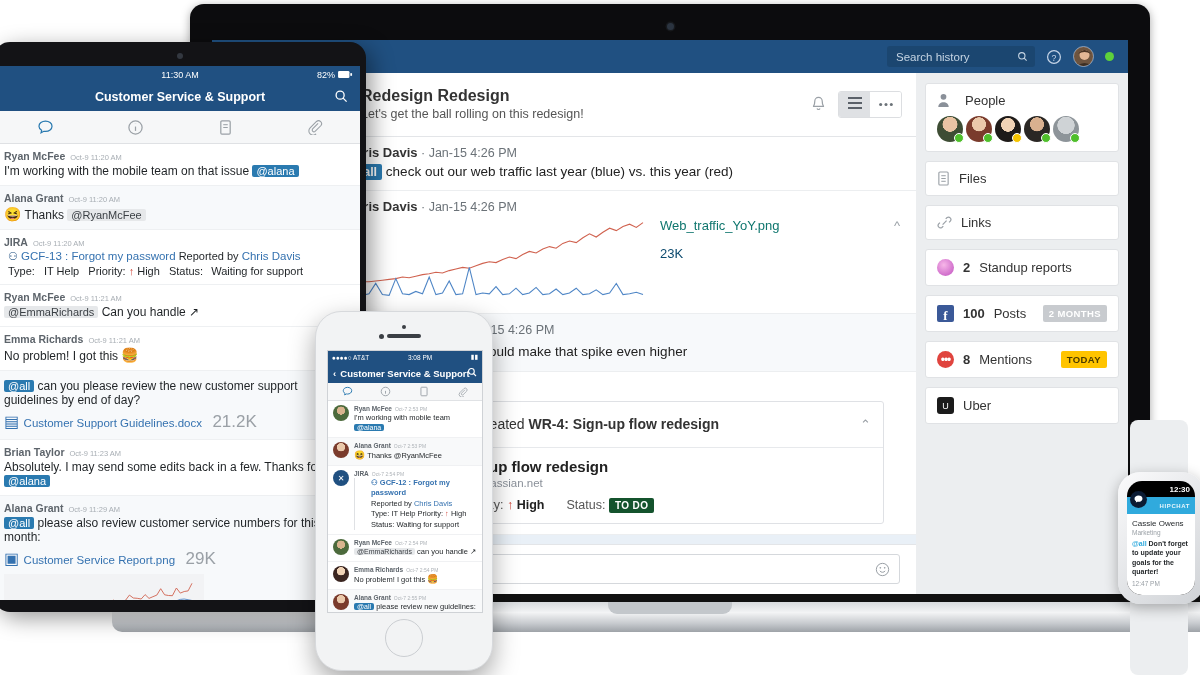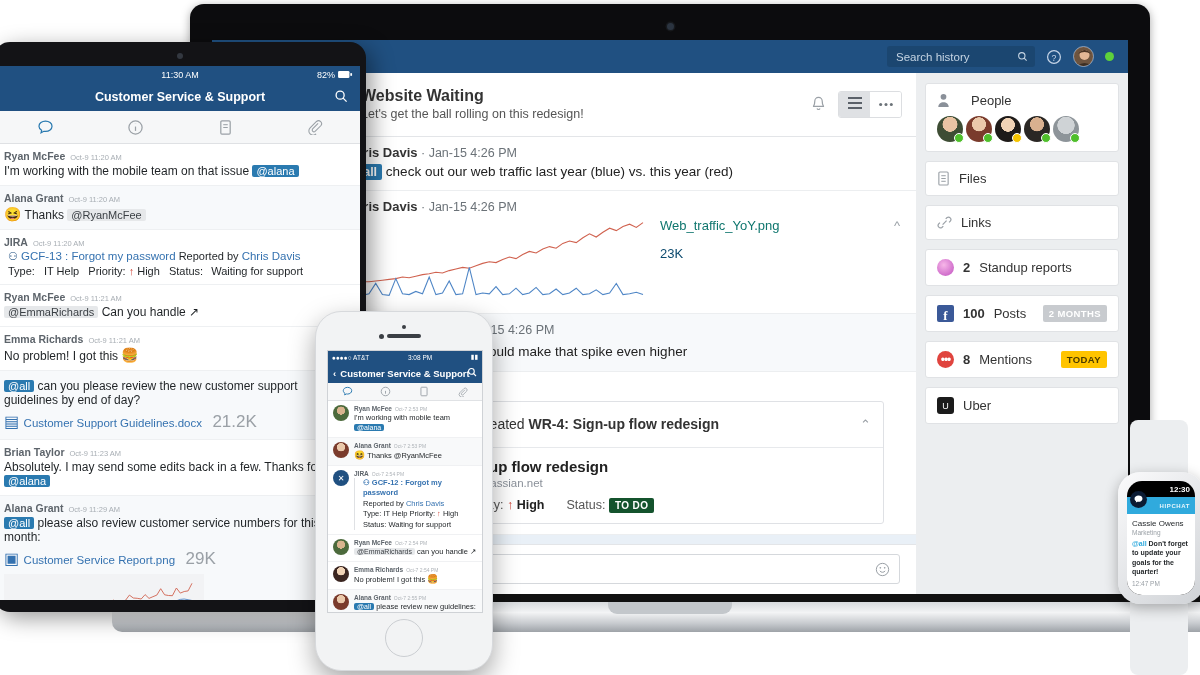--- a/index.html
+++ b/index.html
@@ -127,21 +127,21 @@
   
   .composer { border-top:1px solid #e3e5e8; padding:9px 16px 12px 18px; }
   .comp-in { height:30px; border:1px solid #d5d8dc; border-radius:3px; background:#fff;
      display:flex; align-items:center; justify-content:flex-end; padding-right:9px; }
 
   
   .rpanel { width:212px; flex:none; background:#eceef0; padding:10px 9px; }
   .card { background:#fff; border:1px solid #e0e2e5; border-radius:3px; margin-bottom:9px;
      padding:9px 11px; display:flex; align-items:center; gap:9px; font-size:13px; color:#333; }
   .card.people { display:block; }
-  .card-row { display:flex; align-items:center; gap:21px; }
+  .card-row { display:flex; align-items:center; gap:15px; }
   .avarow { display:flex; gap:3px; margin-top:8px; }
   .pav { width:26px; height:26px; border-radius:50%; position:relative; }
   .pav i { position:absolute; right:-1px; bottom:-1px; width:10px; height:10px;
      border-radius:50%; border:1.5px solid #fff; }
   .tag { margin-left:auto; font-size:9.5px; font-weight:bold; padding:3px 6px;
      border-radius:2px; letter-spacing:.4px; }
   .tag.grey { background:#c8cbcf; color:#fff; }
   .tag.yellow { background:#ffc400; color:#4a3a00; }
   .fb { width:17px; height:17px; background:#3b5998; color:#fff; font-weight:bold;
      font-size:13px; display:flex; align-items:flex-end; justify-content:center;
@@ -204,21 +204,21 @@
      font-size:9px; }
   .ph-tab.on { color:#2a7ab0; }
   .ph-msg { display:flex; gap:5px; padding:4px 5px; border-bottom:1px solid #f0f1f3; }
   .ph-msg.alt { background:#f8f9fa; }
   .ph-ava { width:16px; height:16px; border-radius:50%; flex:none; background:#6b5a4c; }
   .ph-n { font-size:6.5px; font-weight:bold; color:#5d646b; }
   .ph-t { font-size:5px; color:#aeb3b8; margin-left:3px; font-weight:normal; }
   .ph-b { font-size:7.5px; color:#1f2326; margin-top:1px; line-height:1.3; }
   .ph-chip { background:#2a7ab0; color:#fff; border-radius:2px; padding:0 3px; font-size:7px; }
   .ph-chip.g { background:#e6e8ea; color:#3a3f44; }
-  .ph-jira { border-left:1.5px solid #dfe1e4; padding-left:8px; margin-top:1px; }
+  .ph-jira { border-left:1.5px solid #dfe1e4; padding-left:16px; margin-top:1px; }
 
   
   .watch { position:absolute; left:1112px; top:420px; width:94px; height:255px; }
   .w-band-t { position:absolute; left:18px; top:0; width:58px; height:70px; background:#eceef0;
      border-radius:8px 8px 3px 3px; }
   .w-band-b { position:absolute; left:18px; top:180px; width:58px; height:75px;
      background:#eceef0; border-radius:3px 3px 8px 8px; }
   .w-case { position:absolute; left:6px; top:52px; width:86px; height:132px;
      background:linear-gradient(135deg,#fbfbfc,#cfd2d6); border-radius:22px;
      box-shadow:0 4px 14px rgba(0,0,0,.3); }
@@ -293,21 +293,21 @@
             <div class="ls-row">
               <span class="badge-grey">2</span>
             </div>
           </div>
 
           <div class="chat-col">
 
             <div class="room-head">
               <div class="room-ava"></div>
               <div class="room-meta">
-                <div class="room-title">Website Waiting</div>
+                <div class="room-title">Redesign Redesign</div>
                 <div class="room-sub">Let's get the ball rolling on this redesign!</div>
               </div>
               <div class="head-actions">
                 <svg width="15" height="17" viewBox="0 0 16 18">
                   <path d="M8 1.5c-2.5 0-4 1.8-4 4.2 0 3.4-1.3 4.6-1.3 5.3h10.6c0-.7-1.3-1.9-1.3-5.3 0-2.4-1.5-4.2-4-4.2z" fill="none" stroke="#9aa0a6" stroke-width="1.3"></path>
                   <path d="M6.4 13.2a1.7 1.7 0 003.2 0" fill="none" stroke="#9aa0a6" stroke-width="1.3"></path>
                 </svg>
                 <div class="seg">
                   <div class="seg-btn on">
                     <span class="bar3">

